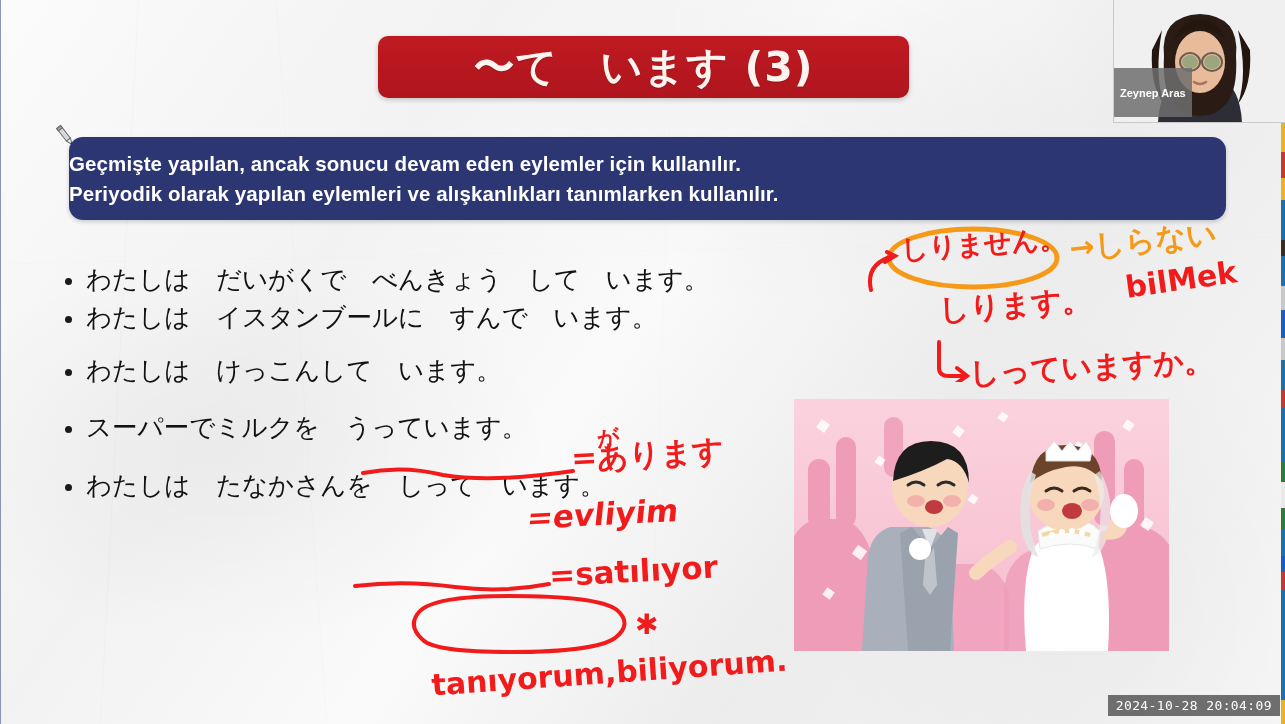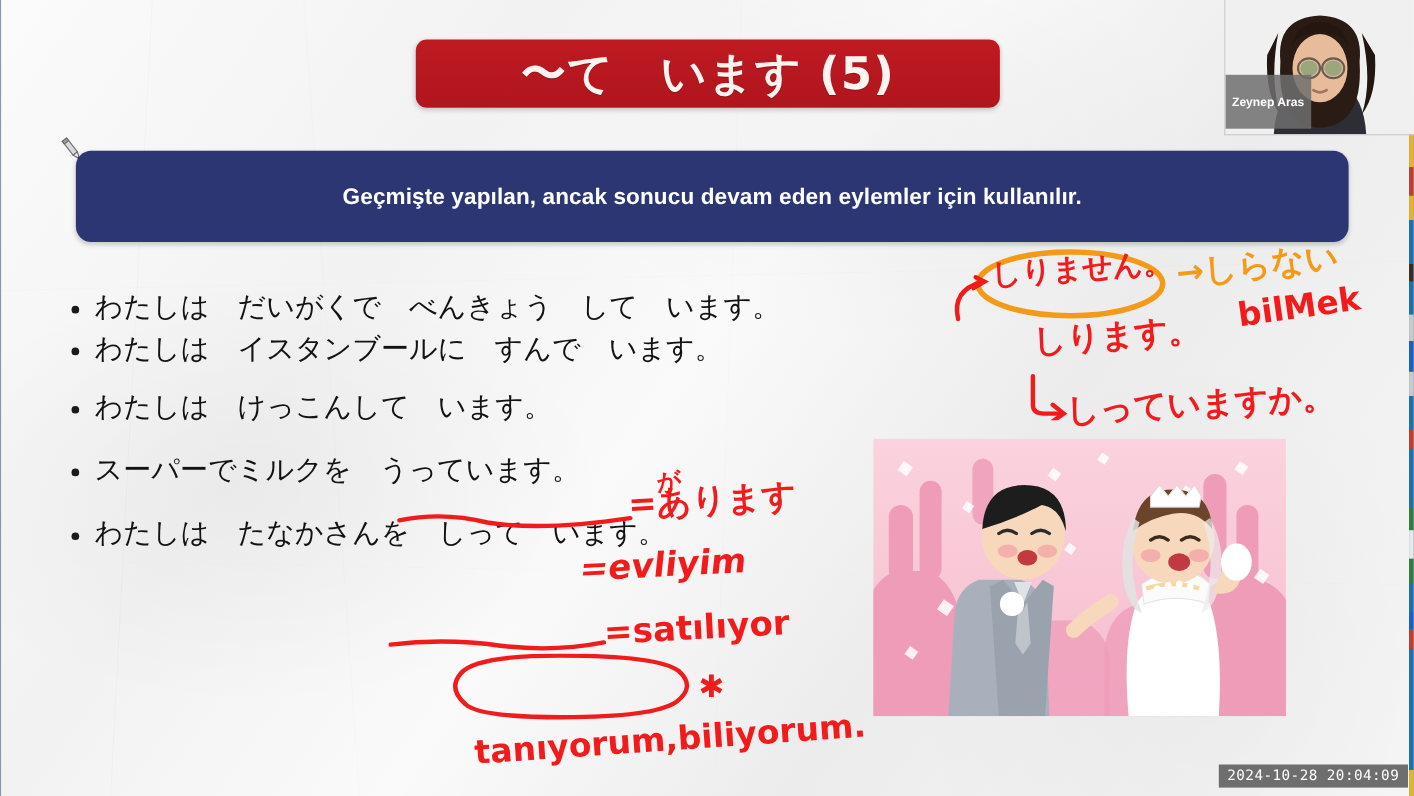--- a/index.html
+++ b/index.html
@@ -38,21 +38,21 @@
     color:#fdf3ef;font-size:41px;font-weight:700;letter-spacing:1px;
     font-family:"DejaVu Sans","Liberation Sans",sans-serif;
     text-shadow:0 1px 1px rgba(0,0,0,.20);white-space:nowrap;
   }
 
   
   .banner{
     position:absolute;left:68px;top:137px;width:1157px;height:83px;
     background:#2c3673;border-radius:14px;
     box-shadow:0 2px 4px rgba(0,0,0,.18);
-    display:flex;flex-direction:column;align-items:center;justify-content:center;gap:6px;
+    display:flex;flex-direction:column;align-items:flex-start;justify-content:center;gap:6px;
   }
   .banner-line{
     color:#ffffff;font-size:20.5px;font-weight:700;white-space:nowrap;
     font-family:"Liberation Sans",sans-serif;letter-spacing:.1px;
   }
 
   
   .pencil{position:absolute;left:50px;top:122px;width:28px;height:28px;}
 
   
@@ -117,34 +117,35 @@
 
 <div id="stage">
 
   <div class="crease c1"></div>
   <div class="crease c2"></div>
   <div class="crease c3"></div>
   <div class="crease c4"></div>
   <div class="crease c5"></div>
 
   <div class="title-bar">
-    <span class="title-text">〜て　います (5)</span>
+    <span class="title-text">〜て　います (3)</span>
   </div>
 
   <svg class="pencil" viewBox="0 0 28 28">
     <g transform="rotate(-38 14 14)">
       <rect x="12" y="3" width="5" height="16" fill="#d9d9d9" stroke="#6b6b6b" stroke-width="1"></rect>
       <rect x="12" y="3" width="5" height="3" fill="#9aa0a8" stroke="#6b6b6b" stroke-width="1"></rect>
       <polygon points="12,19 17,19 14.5,25" fill="#efefef" stroke="#6b6b6b" stroke-width="1"></polygon>
       <polygon points="13.3,23 15.7,23 14.5,25" fill="#4a4a4a"></polygon>
     </g>
   </svg>
 
   <div class="banner">
     <div class="banner-line">Geçmişte yapılan, ancak sonucu devam eden eylemler için kullanılır.</div>
+    <div class="banner-line">Periyodik olarak yapılan eylemleri ve alışkanlıkları tanımlarken kullanılır.</div>
   </div>
 
   <div class="bullets">
     <div class="row" style="margin-bottom:4px;">
       <span class="dot"></span>
       <span class="jp">わたしは　だいがくで　べんきょう　して　います。</span>
     </div>
 
     <div class="row" style="margin-bottom:18px;">
       <span class="dot"></span>

